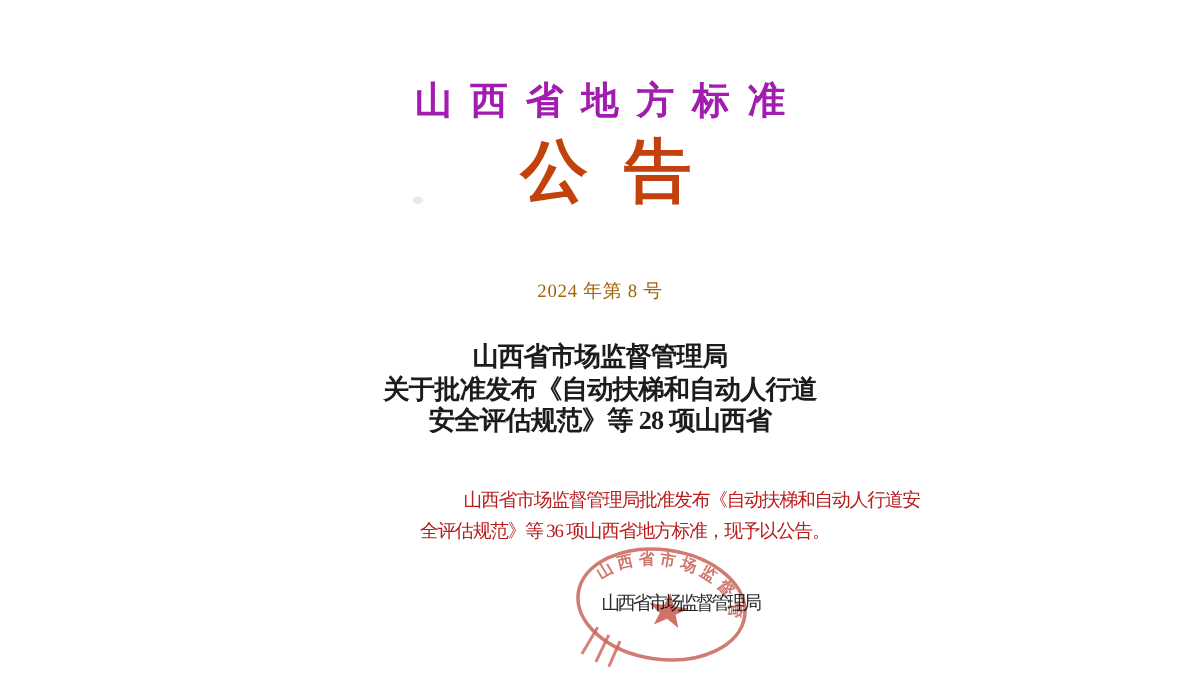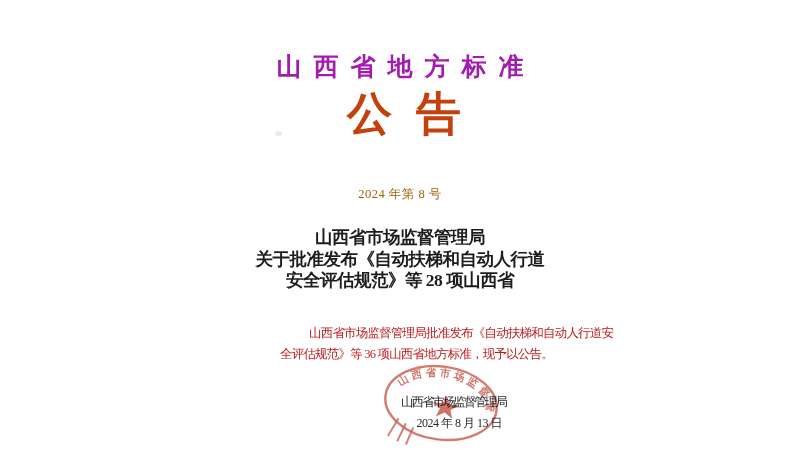--- a/index.html
+++ b/index.html
@@ -121,21 +121,20 @@
     <div>安全评估规范》等 28 项山西省</div>
   </div>
 
   <div class="body-text">
     <div class="line1">山西省市场监督管理局批准发布《自动扶梯和自动人行道安</div>
     <div class="line2">全评估规范》等 36 项山西省地方标准，现予以公告。</div>
   </div>
 
   <div class="signature">
     <div class="org">山西省市场监督管理局</div>
-    <div class="date">2024 年 8 月 13 日</div>
   </div>
 
   <svg class="seal" viewBox="0 0 132 94" xmlns="http://www.w3.org/2000/svg">
     <g transform="rotate(8 64 47)" fill="none">
 
       <ellipse cx="64" cy="47" rx="56" ry="36.5" stroke="#c5564a" stroke-width="2.4" opacity="0.85"></ellipse>
 
       <path id="sealTextArc" d="M 18.7,51.7 A 46,26.5 0 1 1 109.3,51.7" fill="none"></path>
       <text font-size="10.5" fill="#c5564a" letter-spacing="3.2" font-family="Liberation Serif, DejaVu Serif, serif" font-weight="bold" opacity="0.88">
         <textPath href="#sealTextArc" startOffset="13%">山西省市场监督管理局</textPath>

